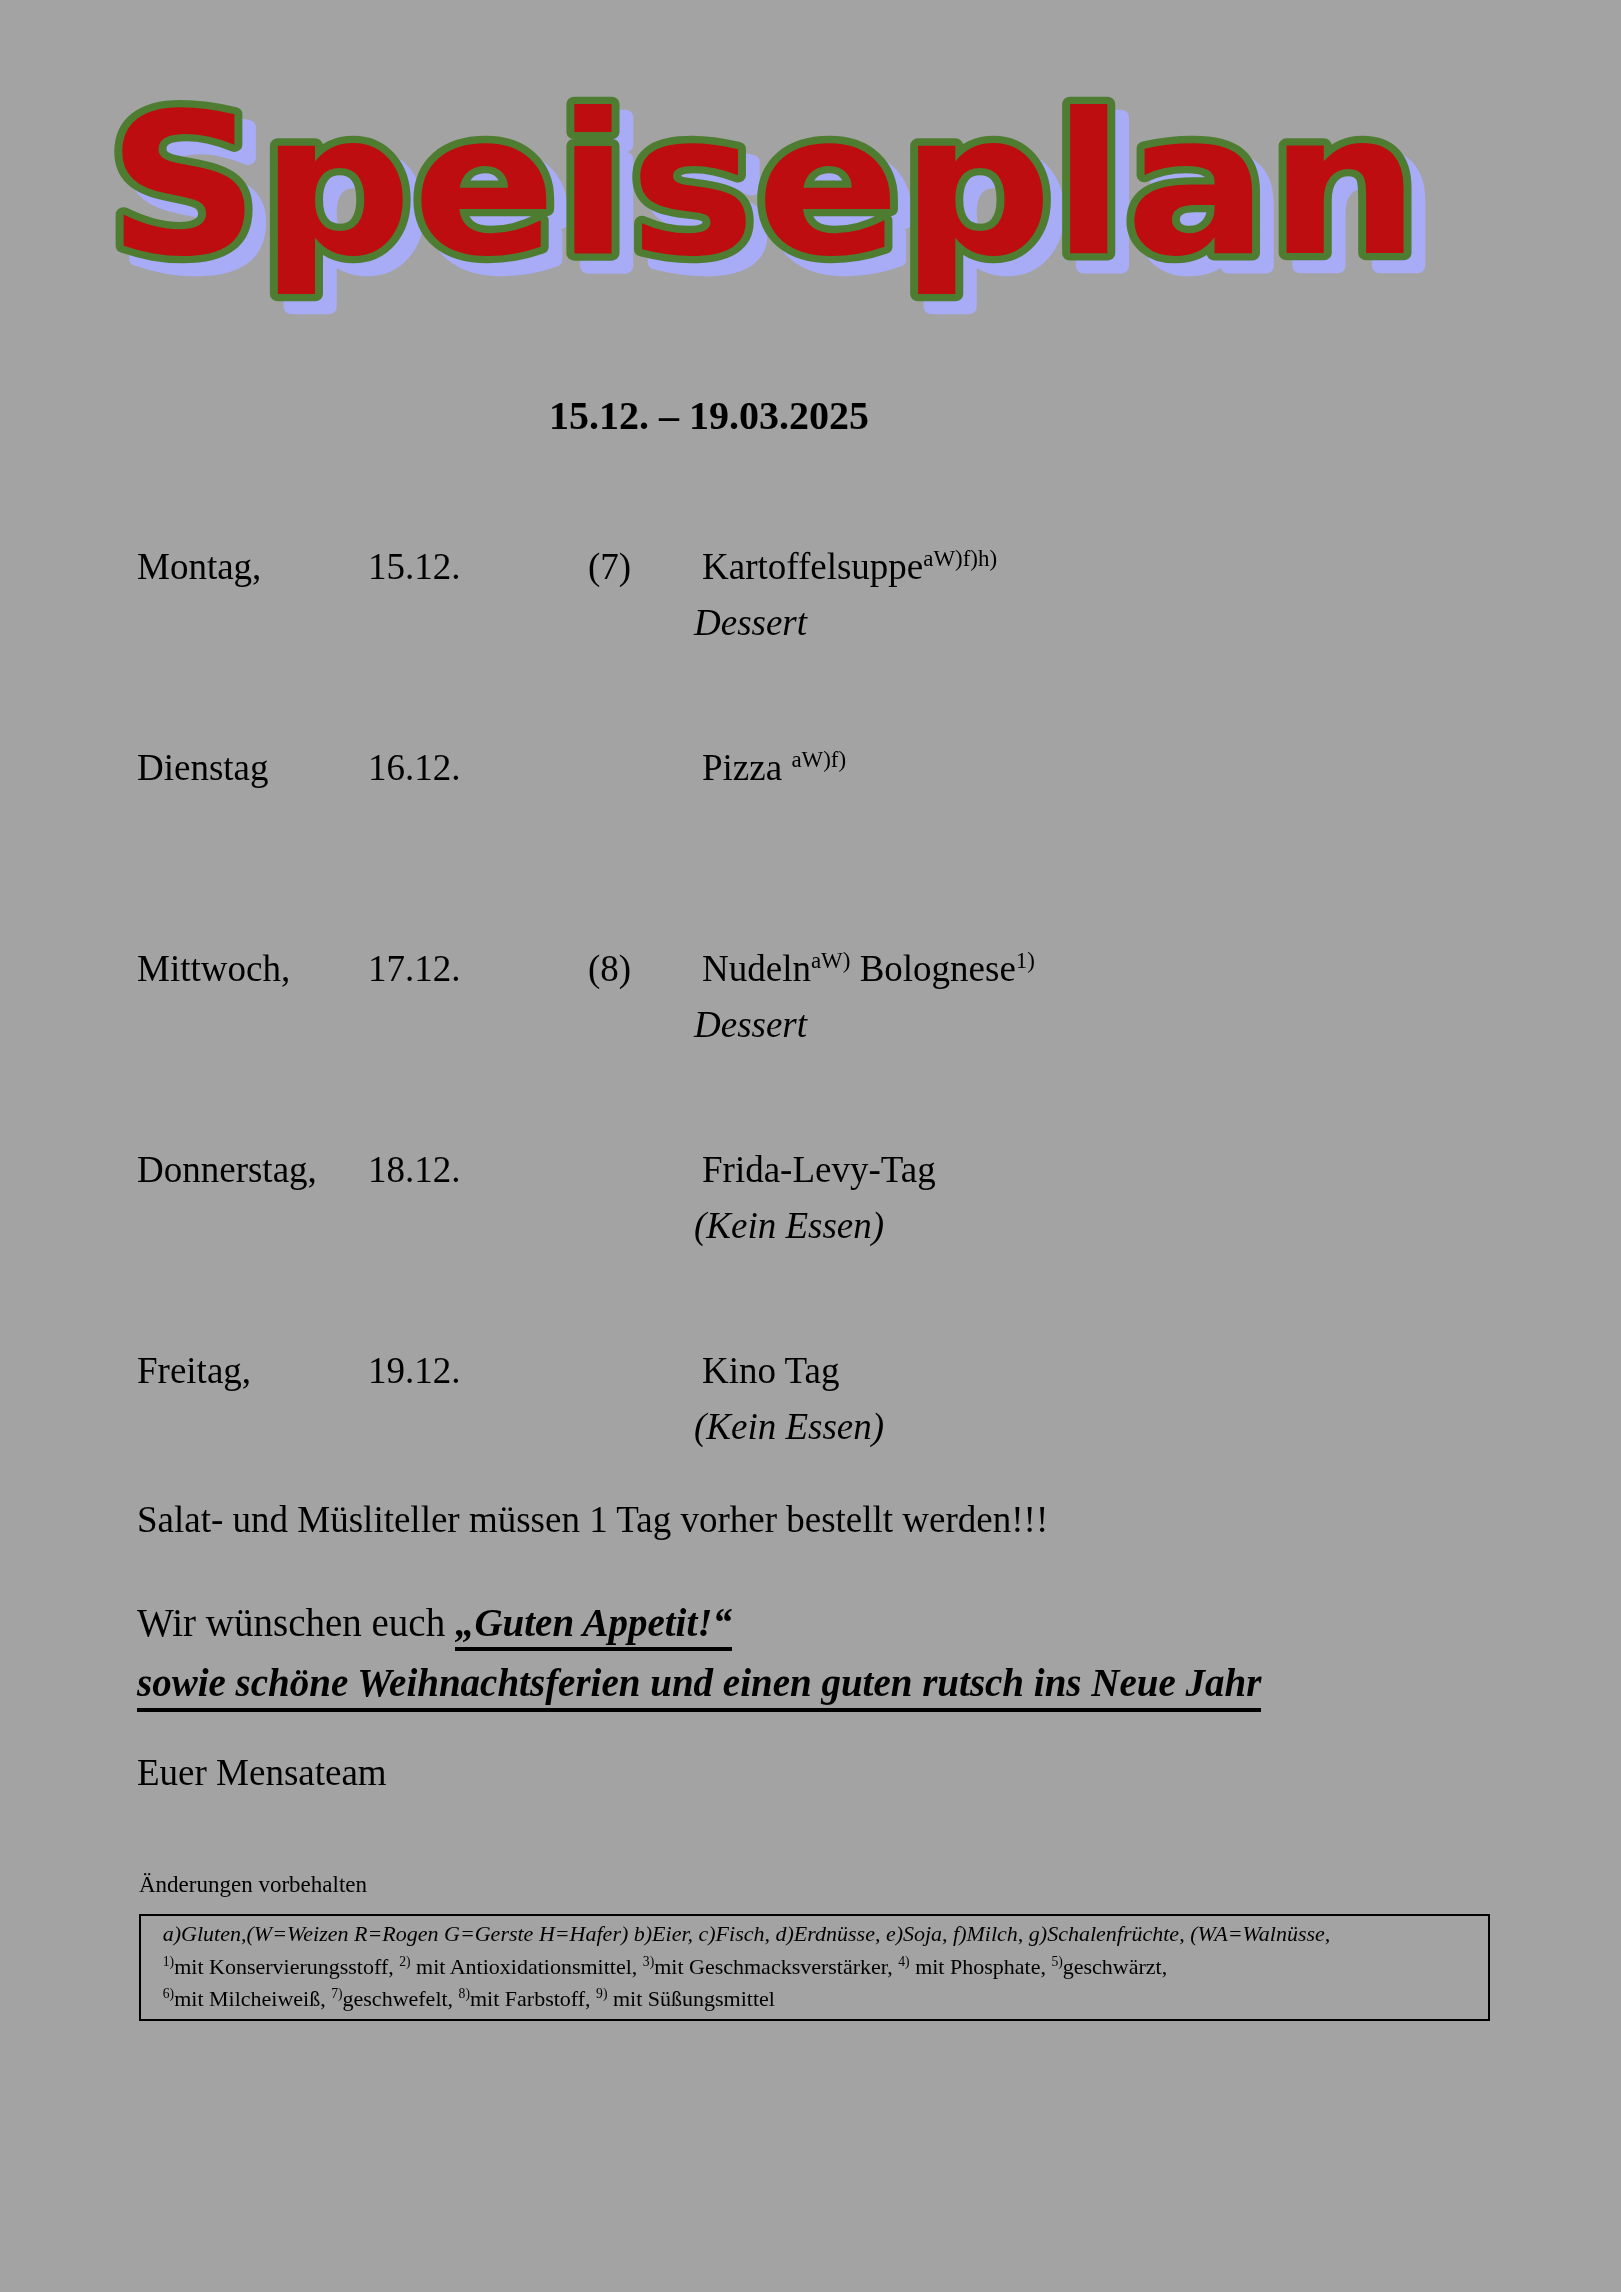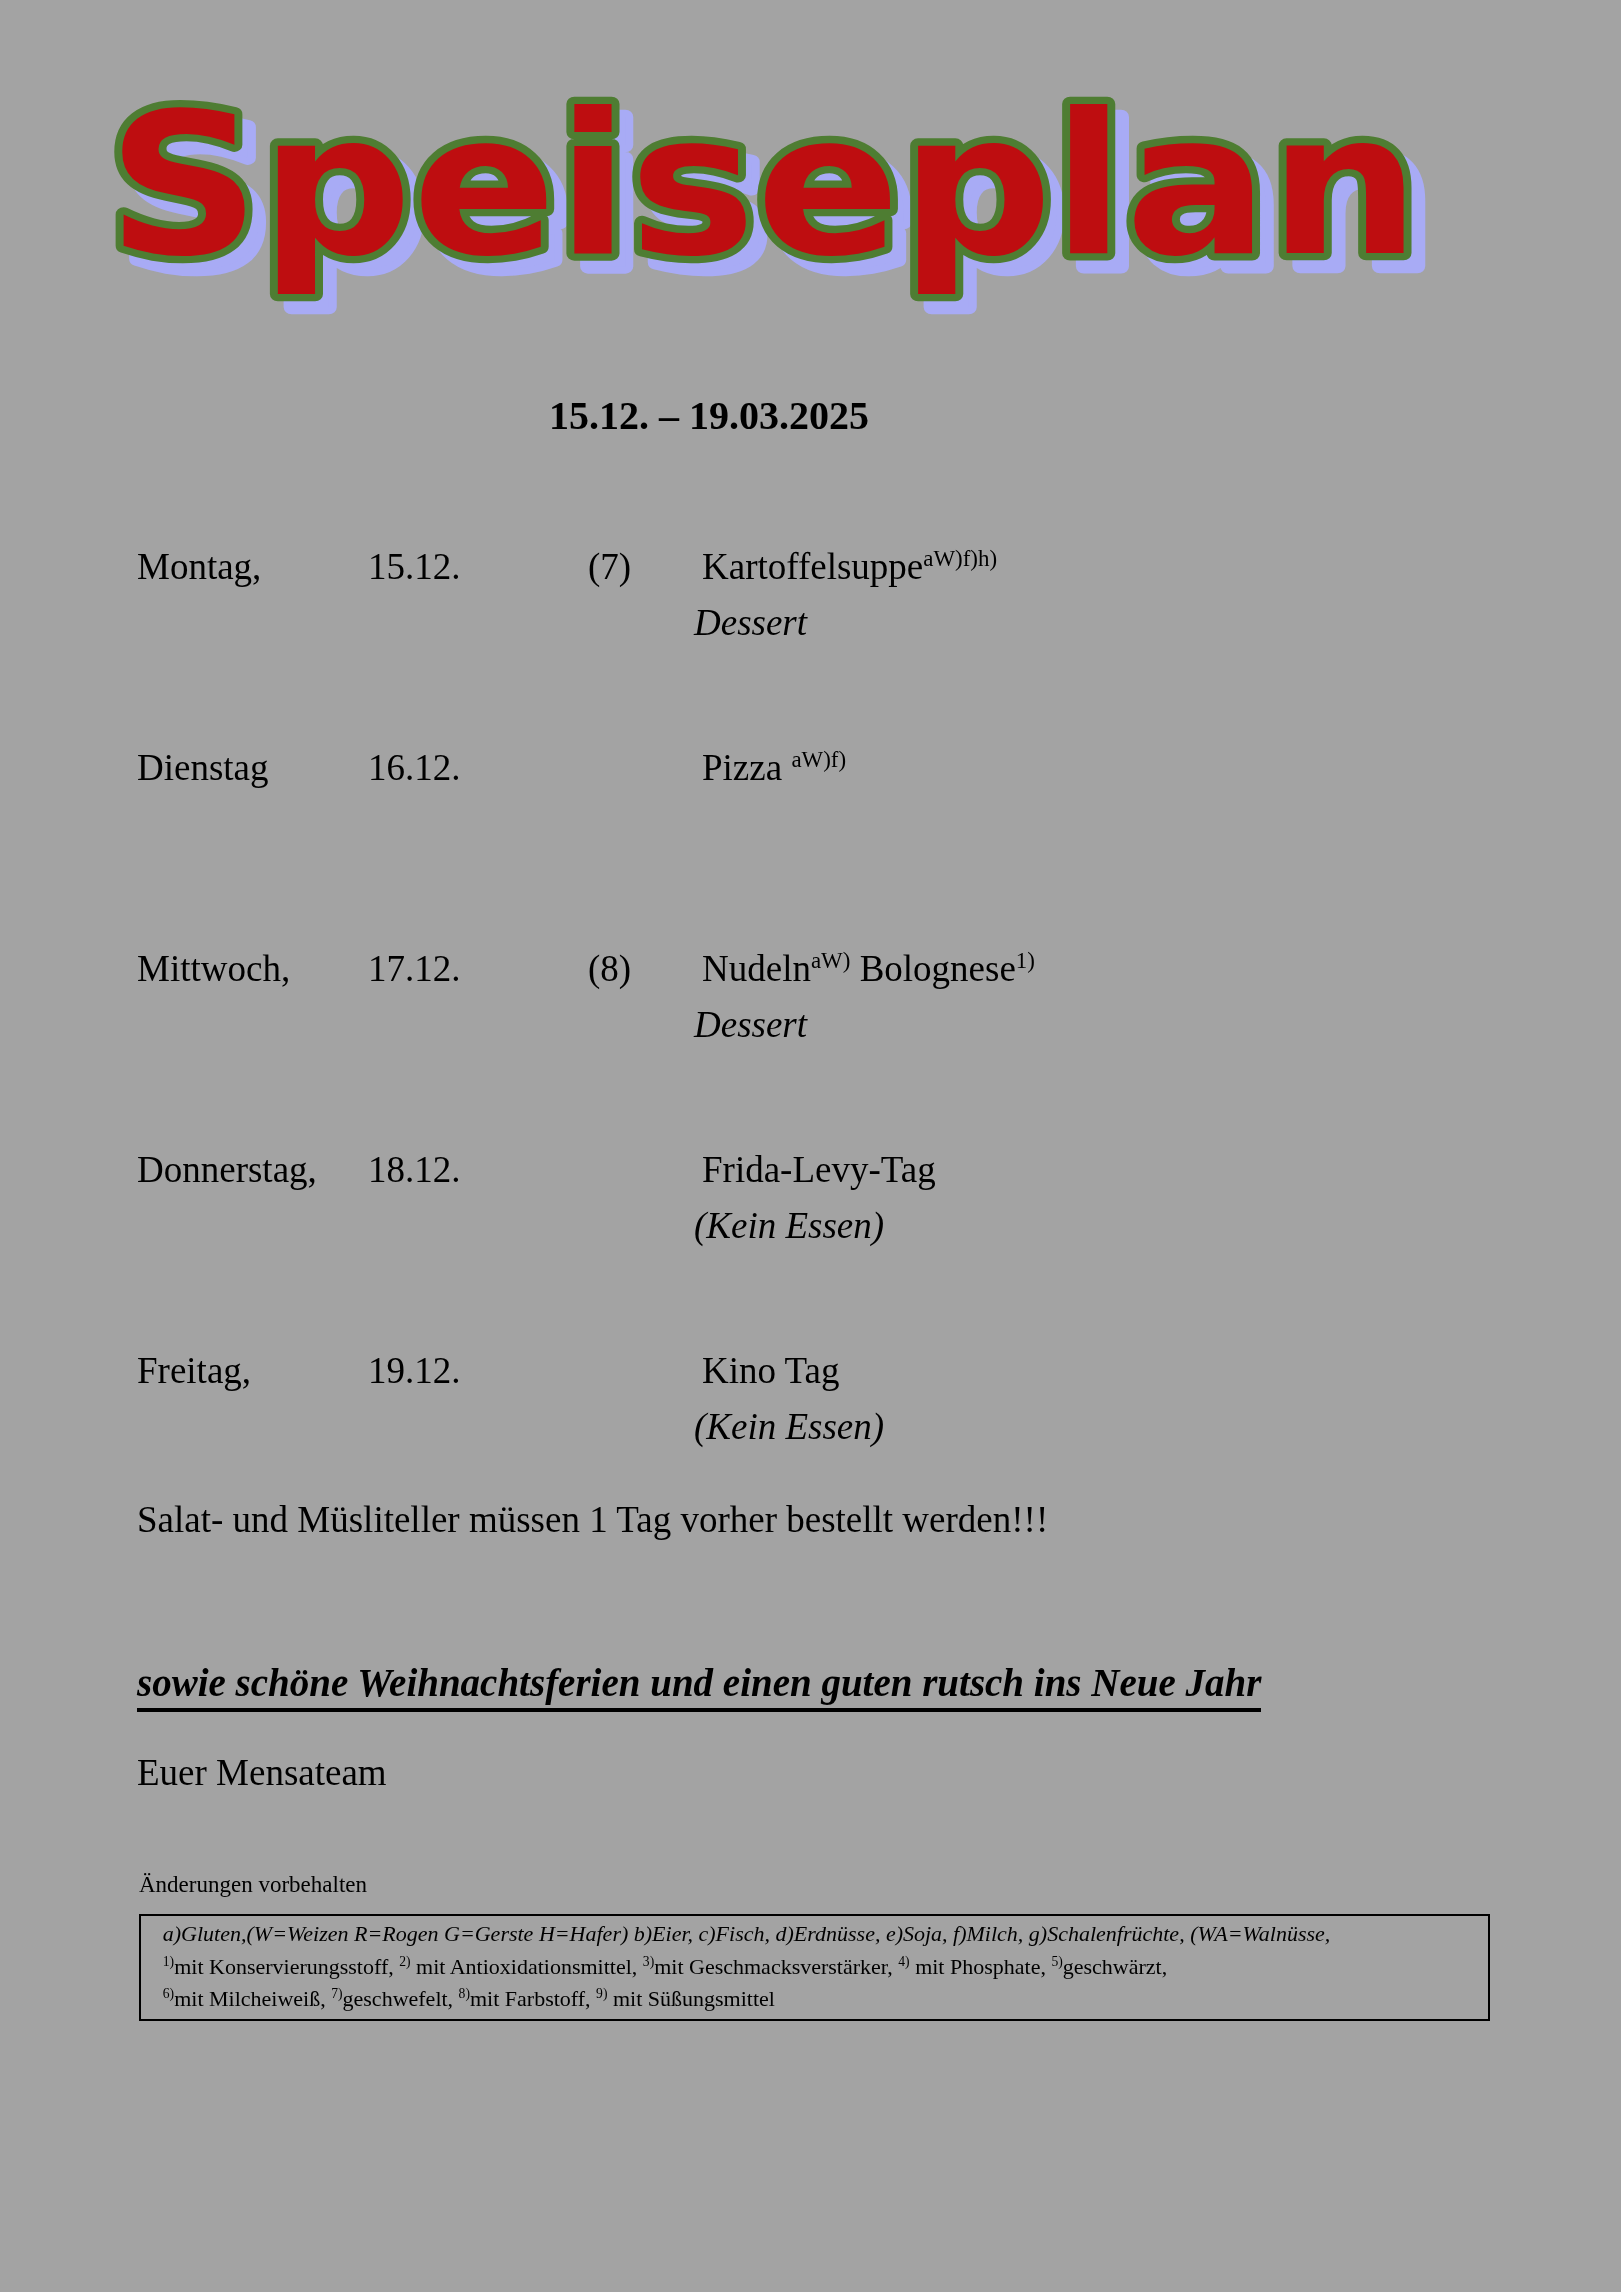--- a/index.html
+++ b/index.html
@@ -87,20 +87,24 @@
         <span class="cell day">Freitag,</span>
         <span class="cell date">19.12.</span>
         <span class="cell num"></span>
         <span class="cell dish">Kino Tag</span>
         <span class="cell subline">(Kein Essen)</span>
       </div>
     </div>
 
   <div class="salat-note">Salat- und Müsliteller müssen 1 Tag vorher bestellt werden!!!</div>
 
+  <div class="wish-line1">
+    <span>Wir wünschen euch </span>
+    <span class="wish-quote">„Guten Appetit!“</span>
+  </div>
 
   <div class="wish-line2">
     <span class="emph">sowie schöne Weihnachtsferien und einen  guten rutsch ins Neue Jahr</span>
   </div>
 
   <div class="signature">Euer Mensateam</div>
 
   <div class="disclaimer">Änderungen vorbehalten</div>
 
   <div class="allergen-box">

